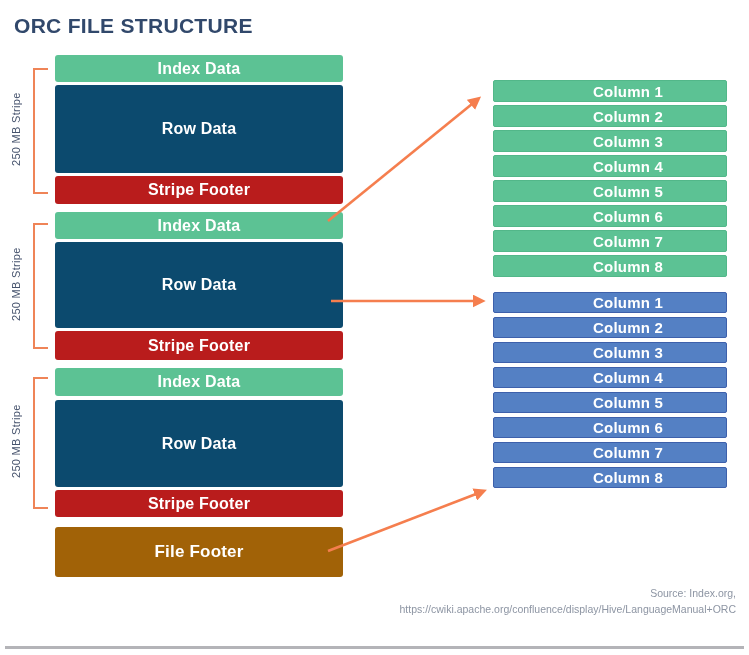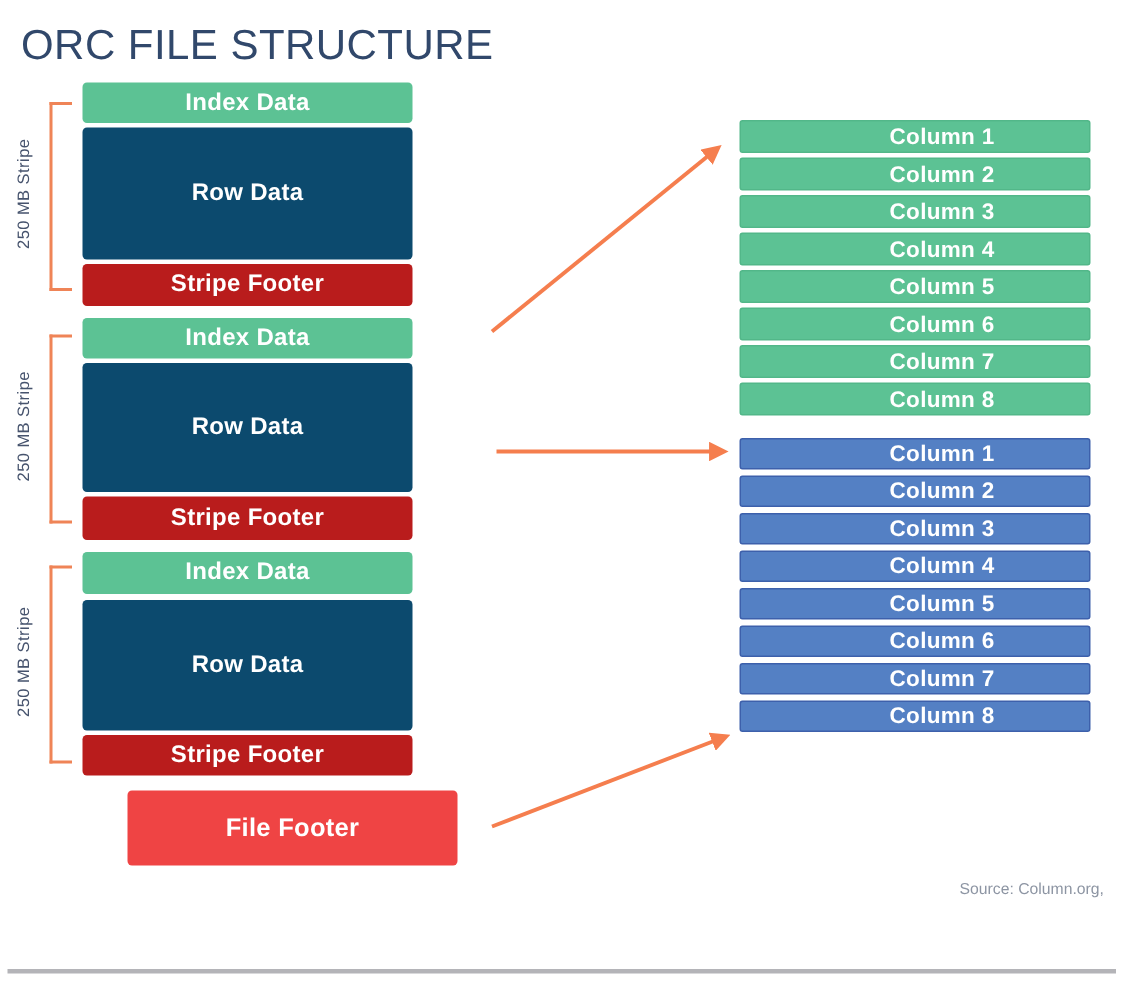--- a/index.html
+++ b/index.html
@@ -1,33 +1,33 @@
 <!DOCTYPE html>
 <html><head>
 <meta charset="utf-8">
 <style>
   html,body{margin:0;padding:0;background:#ffffff;}
   #canvas{
     position:relative;width:749px;height:655px;background:#ffffff;overflow:hidden;
     font-family:"Liberation Sans",sans-serif;
   }
   .page-title{
-    position:absolute;left:14px;top:14px;font-size:28px;font-weight:400;
+    position:absolute;left:14px;top:14px;font-size:21px;font-weight:700;
     color:#31486b;letter-spacing:0.3px;white-space:nowrap;
   }
   
   .blk{
-    position:absolute;left:55px;width:220px;border-radius:3px;
+    position:absolute;left:55px;width:288px;border-radius:3px;
     display:flex;align-items:center;justify-content:center;
     color:#ffffff;font-weight:700;font-size:16px;letter-spacing:0.2px;
   }
   .blk.green{background:#5cc294;}
   .blk.blue{background:#0c4a6e;}
   .blk.navy{background:#b91c1c;}
-  .blk.orange{background:#ef4444;font-size:17px;margin-left:30px;}
+  .blk.orange{background:#a16207;font-size:17px;}
   .blk.gray{background:#d8d8d8;color:#3a4e68;font-size:17px;}
   .s1-index{top:55px;height:27px;}
   .s1-row{top:85px;height:88px;}
   .s1-footer{top:176px;height:28px;}
   .s2-index{top:212px;height:27px;}
   .s2-row{top:242px;height:86px;}
   .s2-footer{top:331px;height:29px;}
   .s3-index{top:368px;height:28px;}
   .s3-row{top:400px;height:87px;}
   .s3-footer{top:490px;height:27px;}
@@ -123,18 +123,19 @@
       <marker id="ah" viewBox="0 0 10 10" refX="1" refY="5" markerWidth="5" markerHeight="5" orient="auto" markerUnits="strokeWidth">
         <path d="M0,0 L10,5 L0,10 z" fill="#f57e4e"></path>
       </marker>
     </defs>
     <line x1="328" y1="221" x2="472" y2="104" stroke="#f57e4e" stroke-width="2.6" marker-end="url(#ah)"></line>
     <line x1="331" y1="301" x2="474" y2="301" stroke="#f57e4e" stroke-width="2.6" marker-end="url(#ah)"></line>
     <line x1="328" y1="551" x2="476" y2="494" stroke="#f57e4e" stroke-width="2.6" marker-end="url(#ah)"></line>
   </svg>
 
   <div class="source">
-    <div>Source: Column.org,</div>
+    <div>Source: Index.org,</div>
+    <div>https://cwiki.apache.org/confluence/display/Hive/LanguageManual+ORC</div>
   </div>
 
   <div class="divider"></div>
 
 </div>
 
 </body></html>

